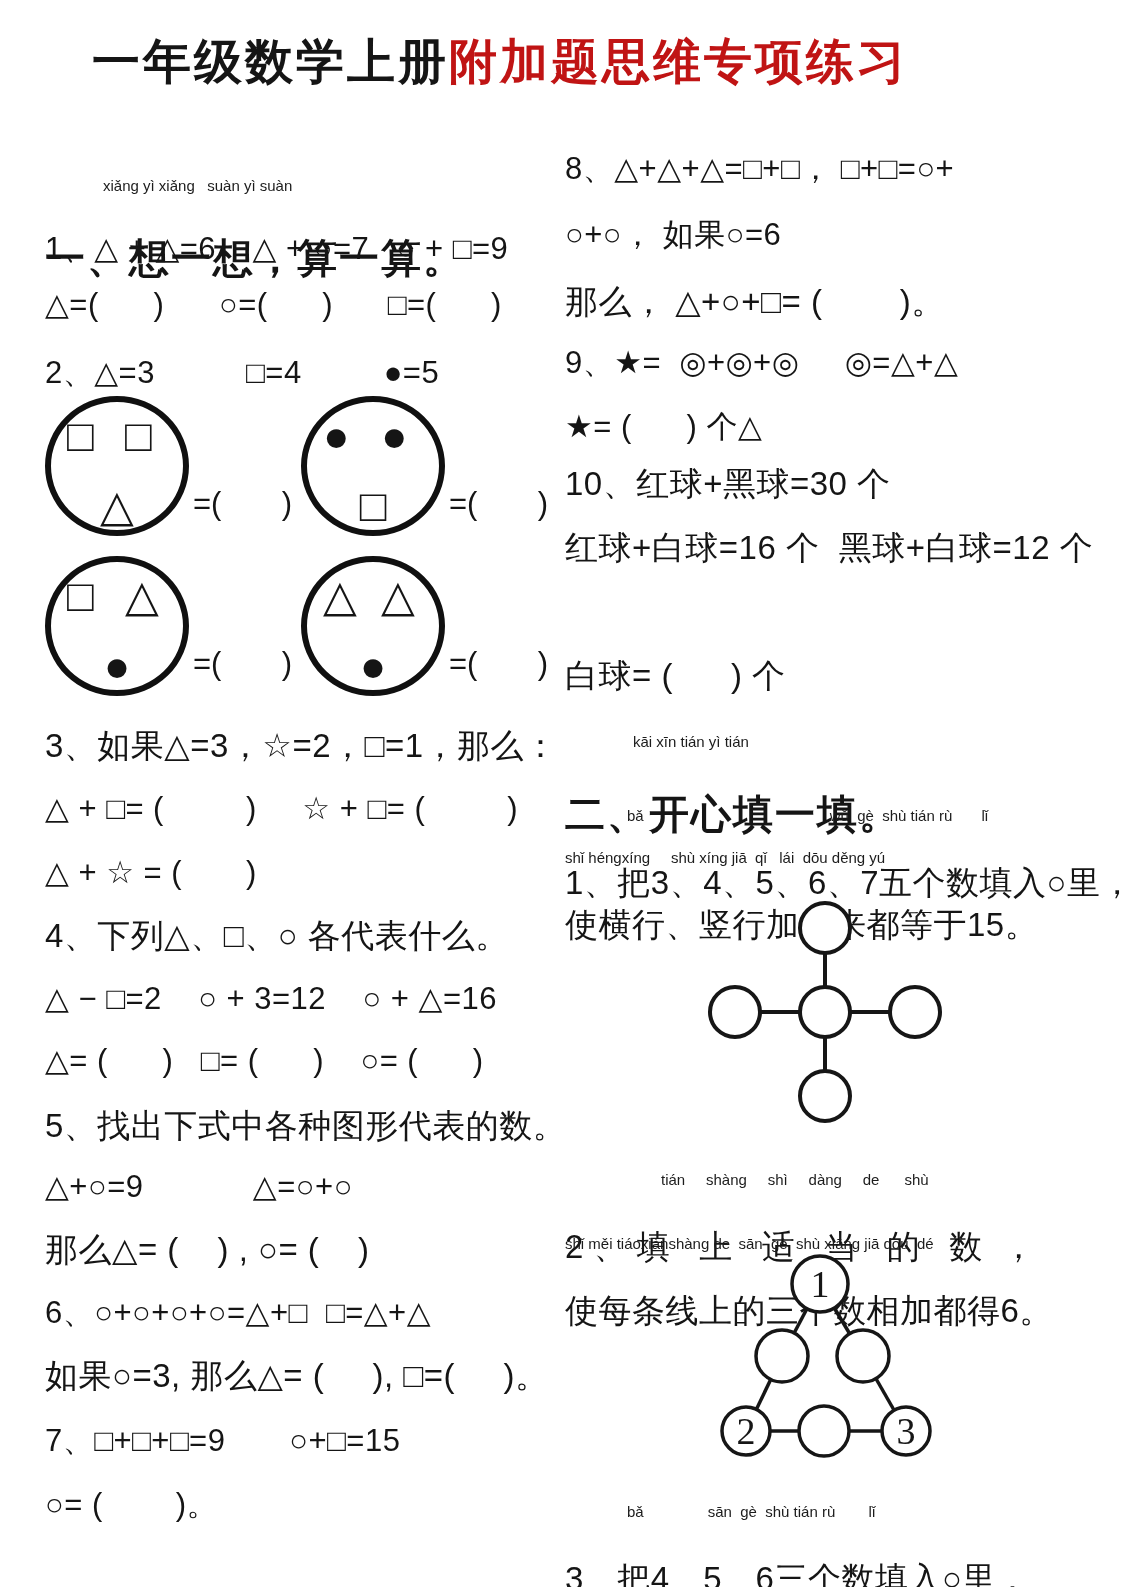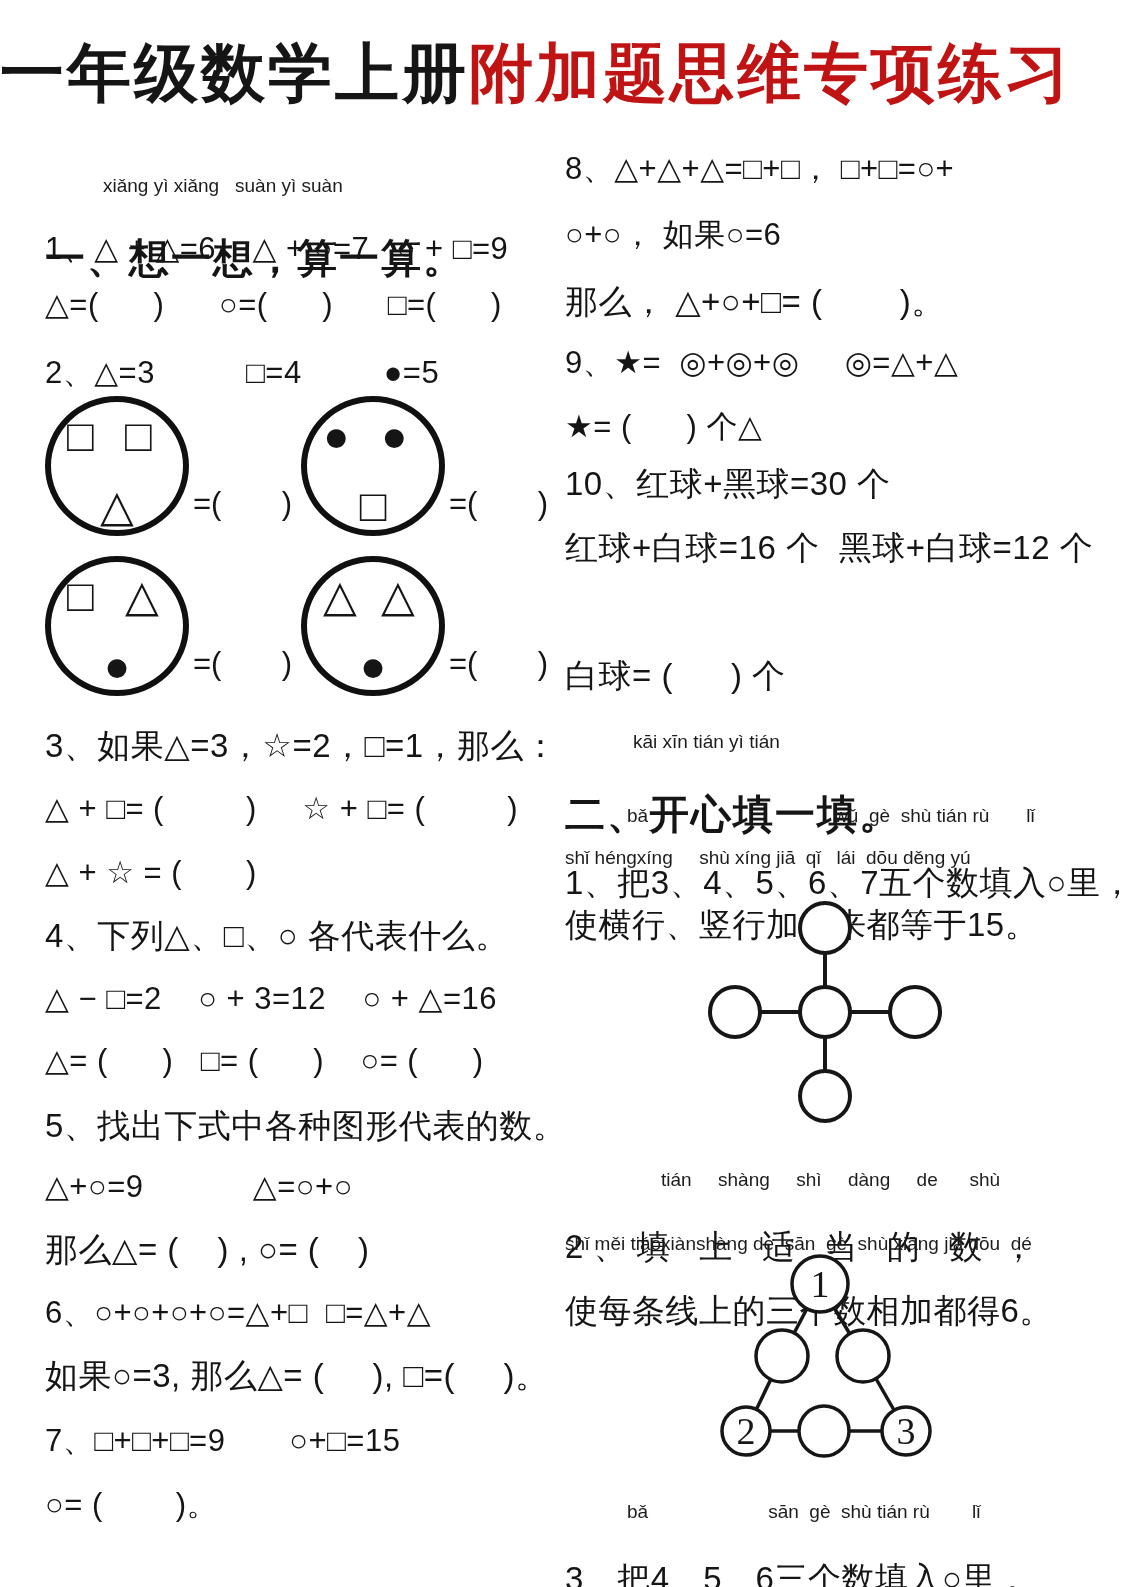--- a/index.html
+++ b/index.html
@@ -4,31 +4,31 @@
 <style>
   html,body{margin:0;padding:0;}
   body{
     width:1122px;height:1587px;background:#ffffff;position:relative;overflow:hidden;
     font-family:"Liberation Sans","DejaVu Sans",sans-serif;color:#151515;
   }
   .page{position:absolute;inset:0;}
   .title{
     position:absolute;top:30px;left:0;width:1000px;text-align:center;
     font-family:"Liberation Serif","DejaVu Serif",serif;
-    font-size:64px;font-weight:bold;letter-spacing:3px;white-space:nowrap;
+    font-size:48px;font-weight:bold;letter-spacing:3px;white-space:nowrap;
   }
   .title .t-red{color:#c01414;}
   .col{position:absolute;top:140px;}
   .col-left{left:45px;width:510px;height:1440px;}
   .col-right{left:565px;width:535px;height:1440px;}
   .blk{position:absolute;left:0;white-space:pre;}
   .eq{font-size:31px;letter-spacing:0.5px;}
   .cn{font-size:33px;letter-spacing:0.5px;}
   .h1{font-size:40px;font-weight:600;letter-spacing:2px;}
-  .py{font-size:19px;line-height:19px;white-space:pre;color:#1c1c1c;letter-spacing:0px;}
+  .py{font-size:15px;line-height:19px;white-space:pre;color:#1c1c1c;letter-spacing:0px;}
   
   .figrow{position:absolute;left:0;height:150px;width:510px;}
   .fig{position:absolute;display:flex;align-items:flex-end;}
   .bigcircle{
     width:132px;height:128px;border:6px solid #101010;border-radius:50%;
     position:relative;flex:0 0 auto;background:#fff;
   }
   .sh{position:absolute;font-size:44px;line-height:1;}
   .sh.t0{left:16px;top:12px;}
   .sh.t1{left:74px;top:12px;}
@@ -173,18 +173,18 @@
       <circle cx="143" cy="104" r="26" fill="#ffffff" stroke="#161616" stroke-width="3.5"></circle>
       <circle cx="26" cy="179" r="24" fill="#ffffff" stroke="#161616" stroke-width="3.5"></circle>
       <circle cx="104" cy="179" r="25" fill="#ffffff" stroke="#161616" stroke-width="3.5"></circle>
       <circle cx="186" cy="179" r="24" fill="#ffffff" stroke="#161616" stroke-width="3.5"></circle>
       <text x="100" y="45" font-size="38" text-anchor="middle" fill="#161616">1</text>
       <text x="26" y="192" font-size="38" text-anchor="middle" fill="#161616">2</text>
       <text x="186" y="192" font-size="38" text-anchor="middle" fill="#161616">3</text>
     </svg>
 
     <div class="blk" style="top:1326px">
-      <div class="py"><span style="margin-left:62px">bǎ</span><span style="margin-left:120px">sān  gè  shù tián rù        lǐ</span></div>
+      <div class="py"><span style="margin-left:62px">bǎ</span><span style="margin-left:64px">sān  gè  shù tián rù        lǐ</span></div>
       <div class="cn">3、把4、5、6三个数填入○里，</div>
     </div>
 
   </div>
 </div>
 
 </body></html>

